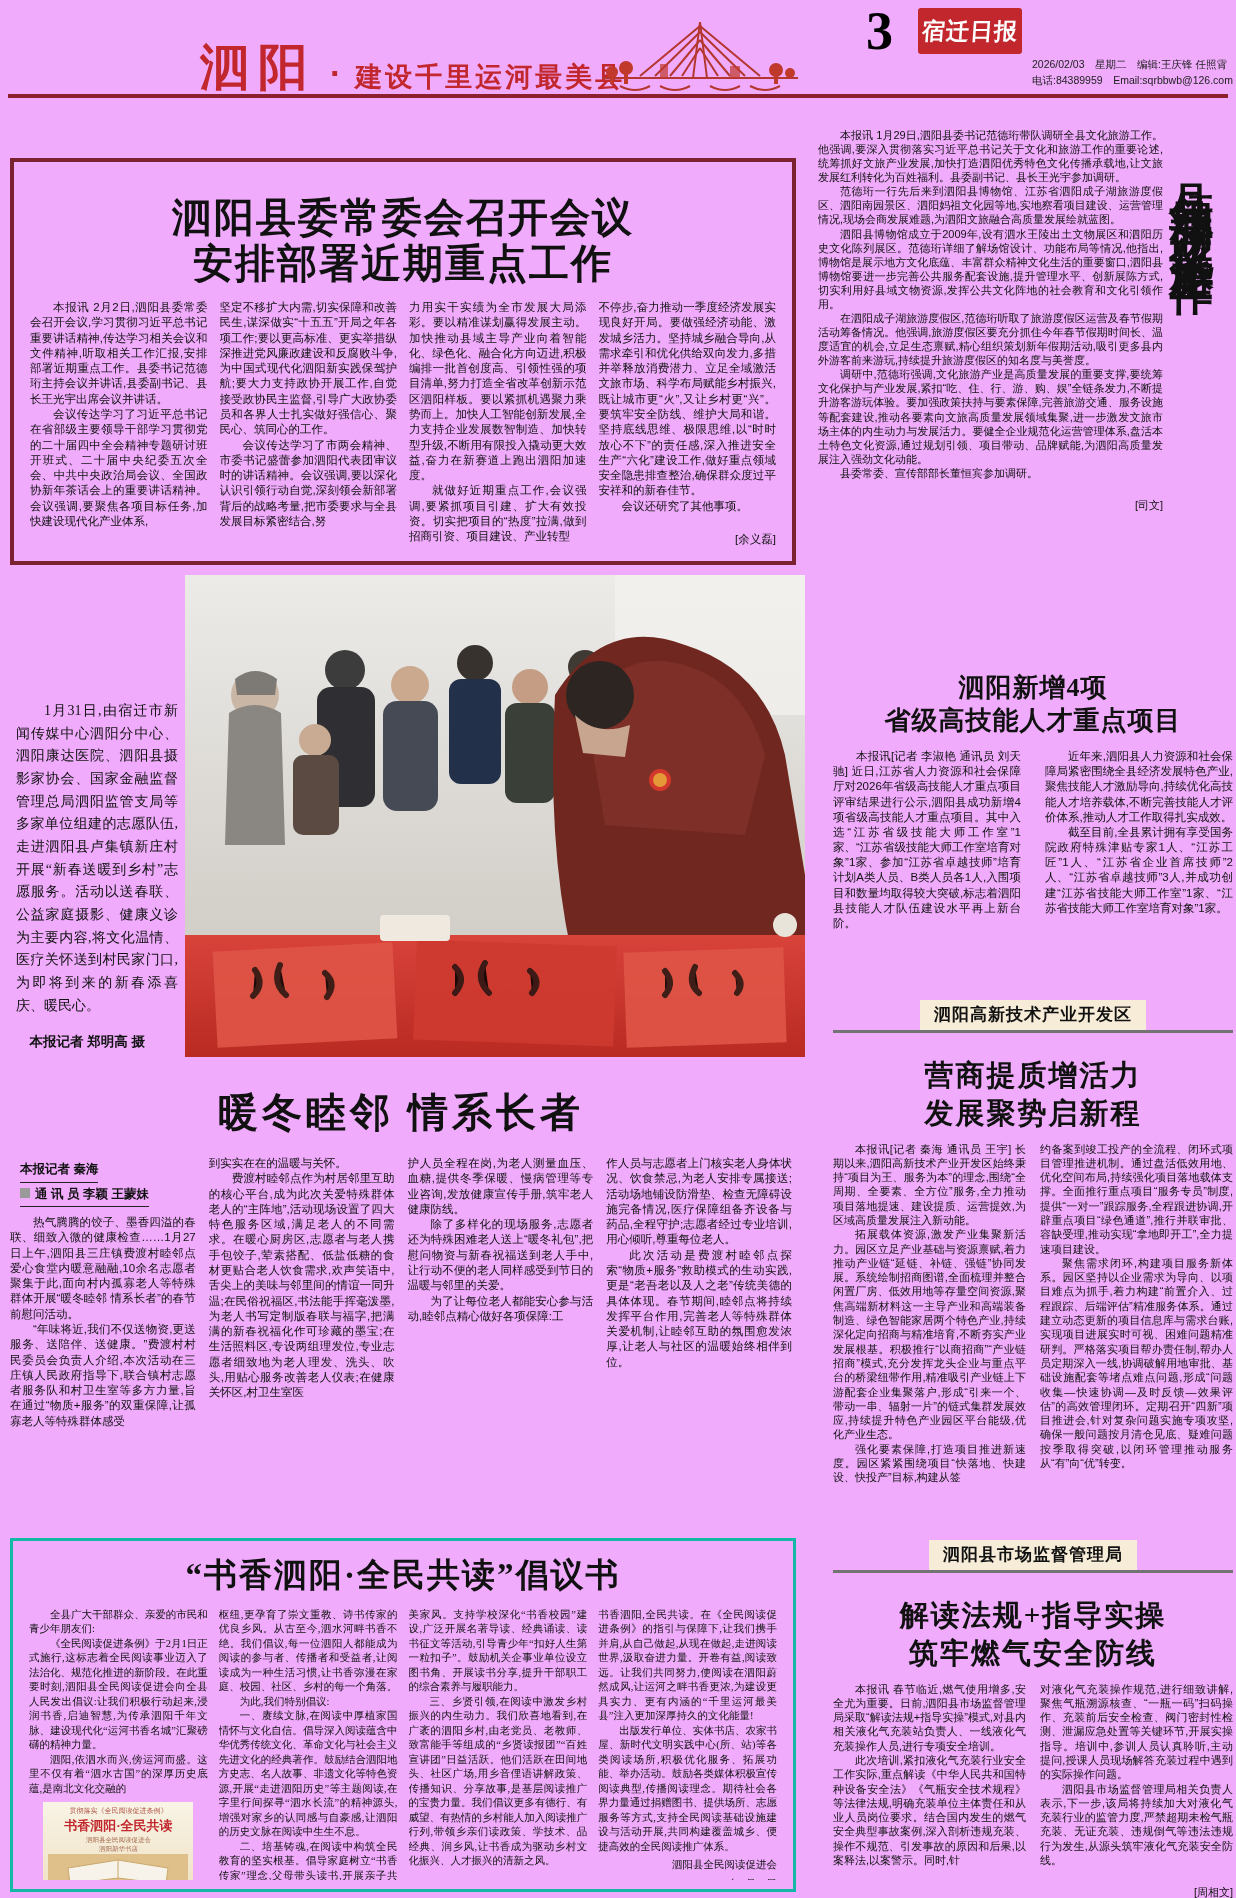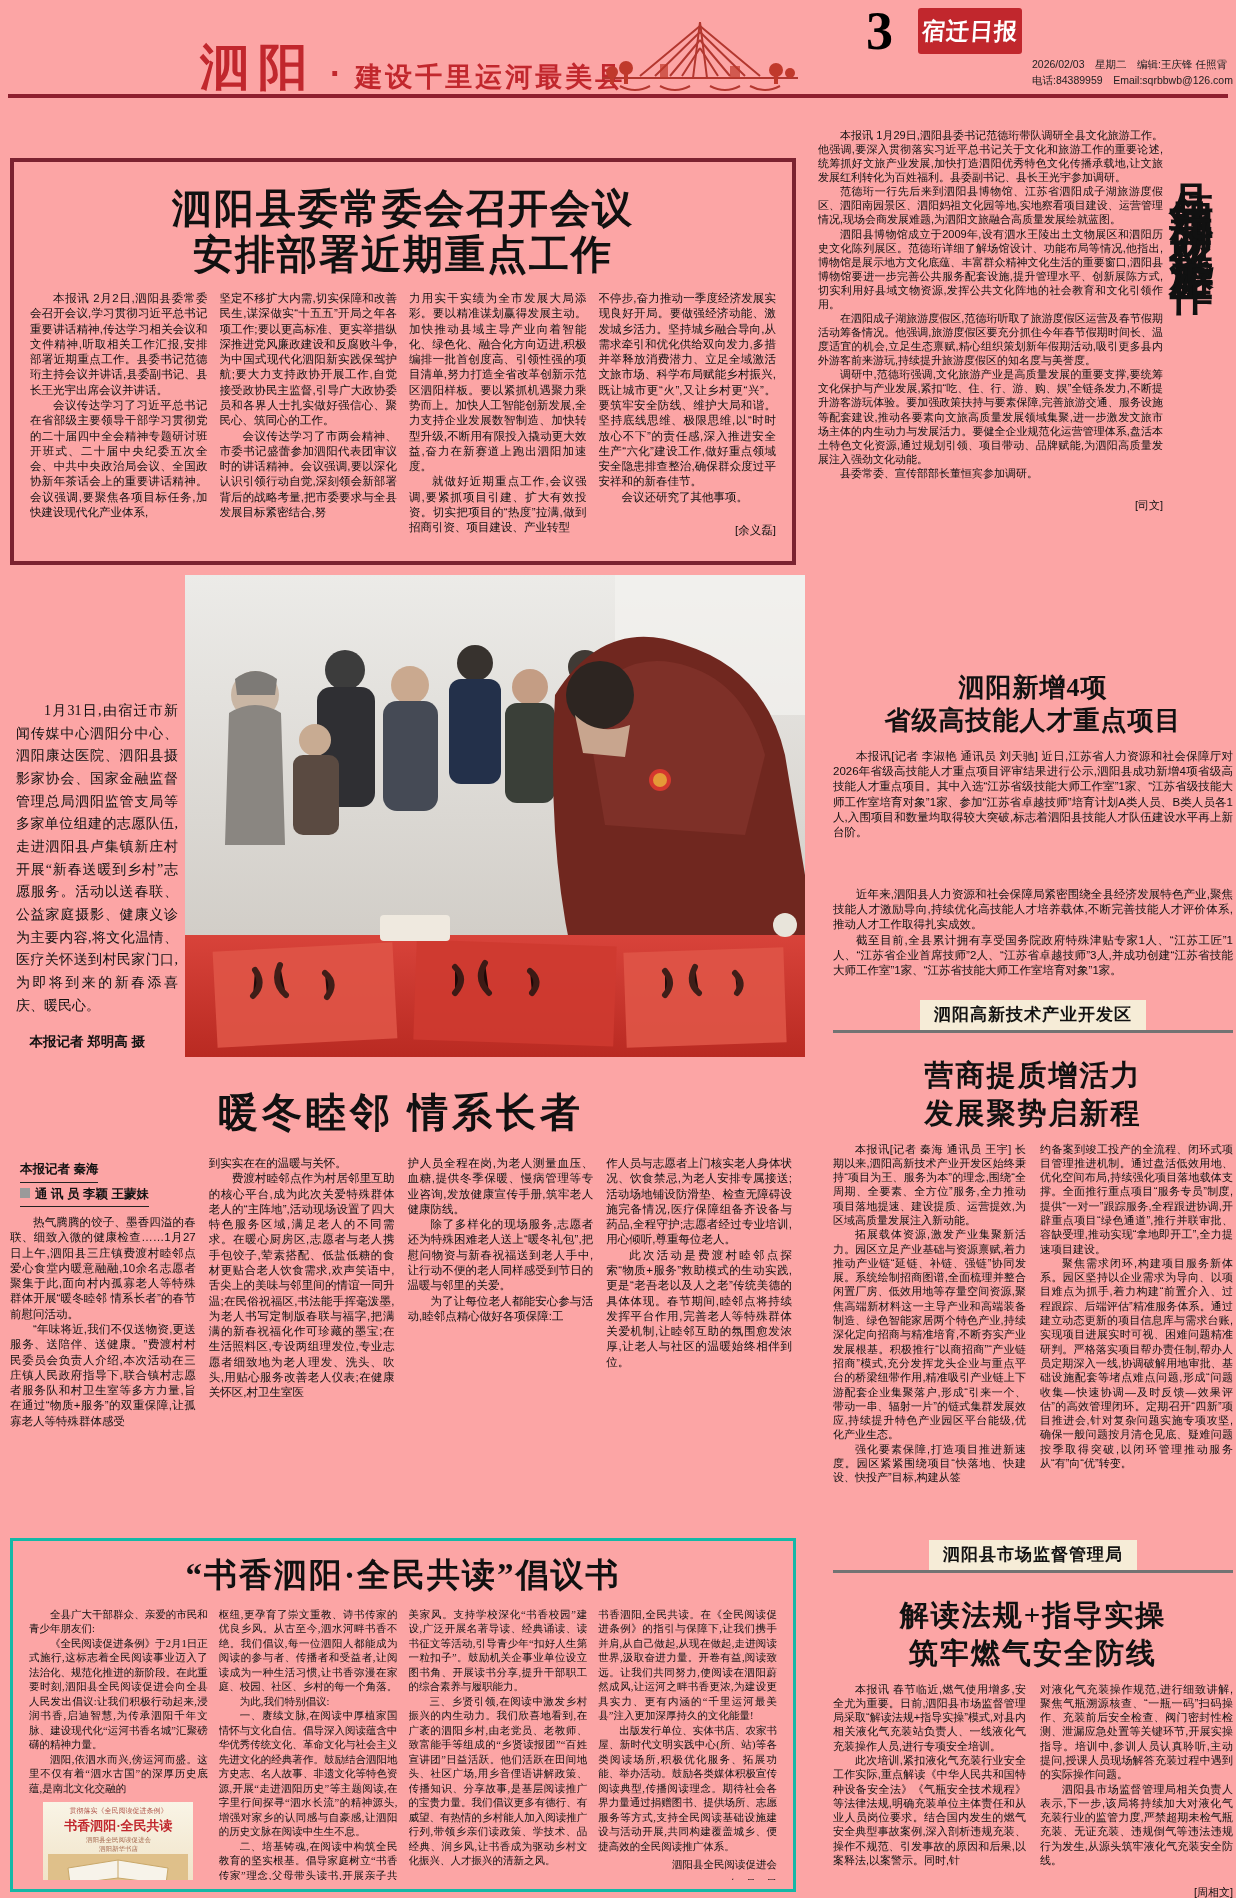--- a/index.html
+++ b/index.html
@@ -1,16 +1,16 @@
 <!DOCTYPE html>
 <html><head>
 <meta charset="utf-8">
 <style>
   html,body{margin:0;padding:0;background:#f2f2f2;}
-  .page{position:relative;width:1236px;height:1898px;background:#fca5a5;overflow:hidden;
+  .page{position:relative;width:1236px;height:1898px;background:#f0abfc;overflow:hidden;
         font-family:"Liberation Sans",sans-serif;color:#111;}
   .abs{position:absolute;}
 
   
   .section-title{font-size:50px;font-weight:900;color:#c1272d;letter-spacing:8px;
                  font-family:"Liberation Serif",serif;}
   .section-dot{font-size:34px;color:#c1272d;font-weight:900;}
   .section-slogan{font-size:27px;font-weight:900;color:#c1272d;letter-spacing:3px;
                   font-family:"Liberation Serif",serif;}
   .page-number{font-size:54px;font-weight:900;font-family:"Liberation Serif",serif;color:#000;}
@@ -22,42 +22,42 @@
   .header-rule{background:#8e1f2f;height:4px;}
 
   
   .cols{display:flex;}
   .col{text-align:justify;overflow:hidden;}
   .para{margin:0;text-indent:2em;text-align:justify;}
   .cont .para:first-child{text-indent:0;}
   .credit{text-align:right;margin-top:18px;}
 
   
-  .meeting-box{border:4px solid #7b2230;box-sizing:border-box;padding:23px 16px 10px 16px;}
+  .meeting-box{border:4px solid #7b2230;box-sizing:border-box;padding:32px 16px 10px 16px;}
   .meeting-hl{text-align:center;font-size:40px;font-weight:900;letter-spacing:2px;line-height:1.15;
               font-family:"Liberation Sans",sans-serif;}
   .meeting-cols{gap:12px;margin-top:14px;height:258px;}
   .meeting-cols .col{flex:1;font-size:11.5px;line-height:1.33;}
 
   
   .diaoyan-body{font-size:11px;line-height:1.28;width:345px;height:532px;overflow:hidden;text-align:justify;}
   .vert-hl{writing-mode:vertical-rl;font-size:44px;font-weight:900;letter-spacing:9px;
            font-family:"Liberation Serif",serif;height:515px;text-align:left;}
 
   
   .caption{font-family:"Liberation Serif",serif;font-size:14px;line-height:1.62;width:162px;
            text-align:justify;}
   .caption .para{text-indent:2em;}
   .caption-credit{margin-top:14px;font-family:"Liberation Sans",sans-serif;font-size:13.5px;
                   font-weight:700;text-indent:1em;}
 
   
   .center-hl{line-height:1.25;text-align:center;font-weight:900;font-family:"Liberation Serif",serif;}
   .talent-hl{font-size:26px;letter-spacing:1px;}
-  .talent-cols{gap:24px;margin-top:12px;height:252px;flex-direction:column;}
+  .talent-cols{gap:24px;margin-top:12px;height:252px;}
   .talent-cols .col{flex:1;font-size:11.5px;line-height:1.32;}
 
   
   .nd-hl{font-size:40px;font-weight:900;text-align:center;letter-spacing:4px;
          font-family:"Liberation Serif",serif;}
   .nd-cols{gap:13px;margin-top:16px;height:342px;}
   .nd-cols .col{flex:1;font-size:11.5px;line-height:1.33;}
   .byline{margin:2px 0 8px 10px;font-size:12.5px;font-weight:700;line-height:1.8;}
   .byline .ln{display:inline-block;border-bottom:1px solid #222;padding-bottom:1px;}
   .sq{display:inline-block;width:10px;height:10px;background:#9a9a9a;margin-right:5px;}

